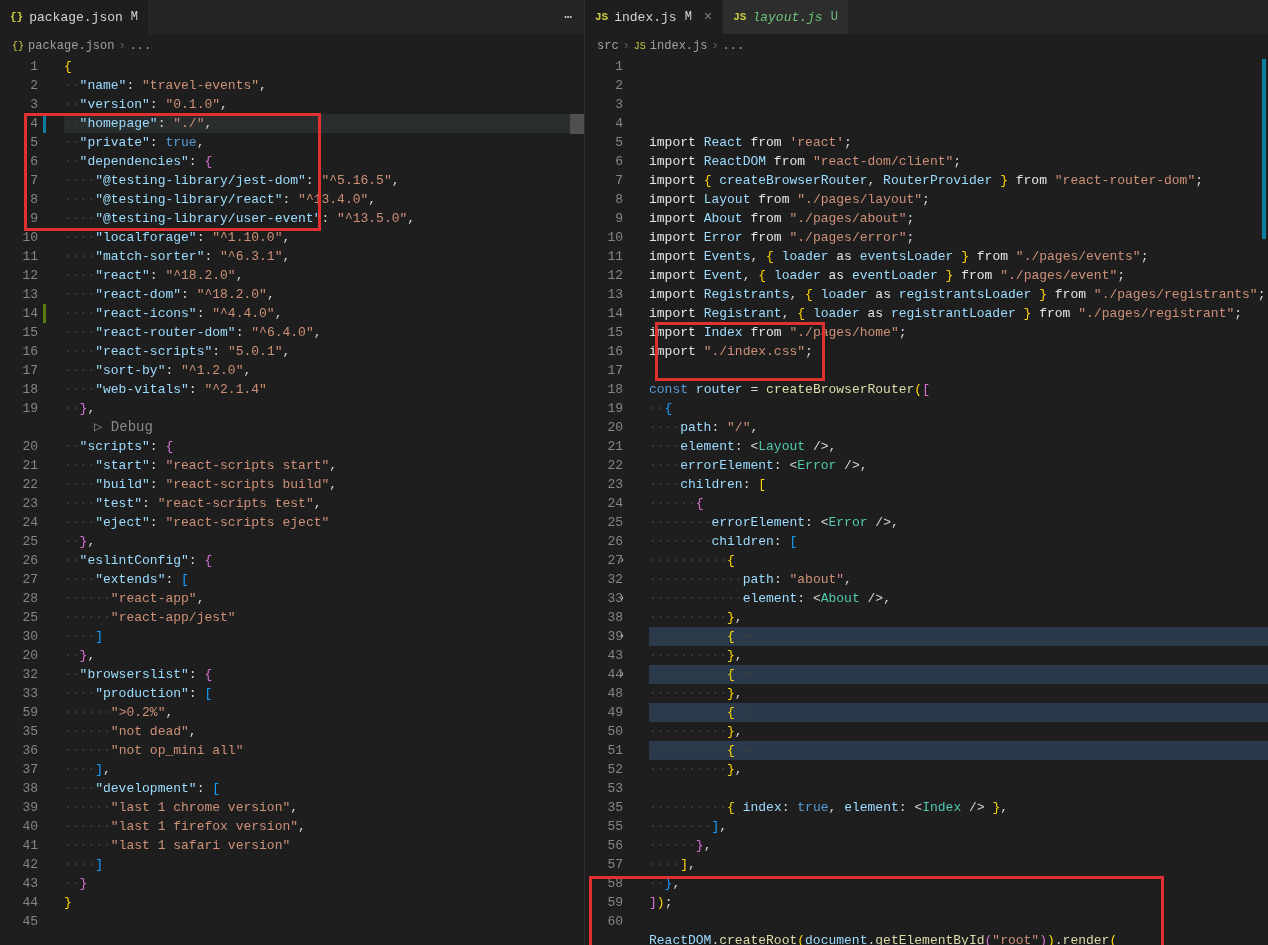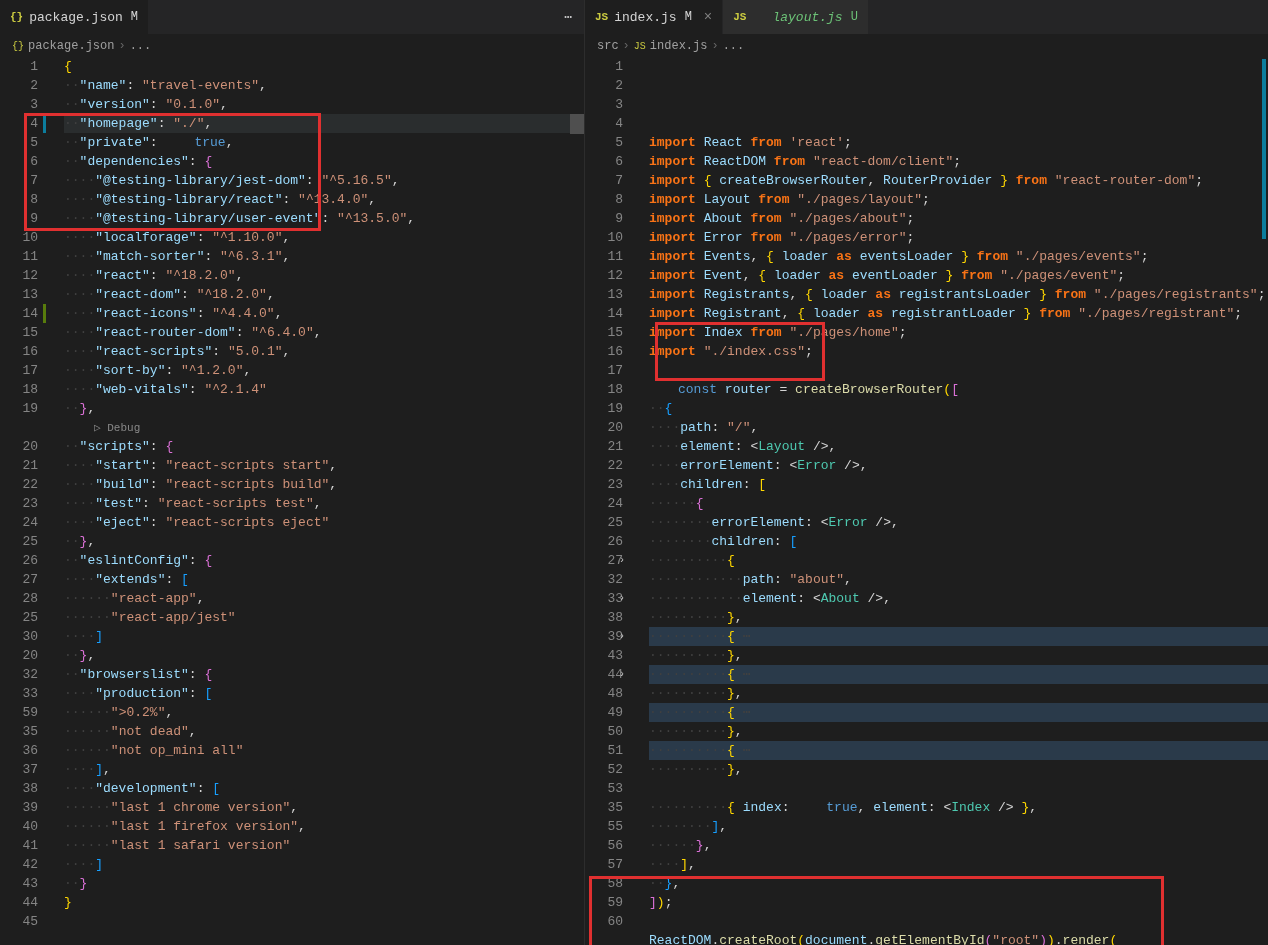--- a/index.html
+++ b/index.html
@@ -85,28 +85,28 @@
 .code {
   flex: 1;
   padding-left: 14px;
   white-space: pre;
   position: relative;
 }
 .code .row { height: 19px; position: relative; }
 .code .row.current { background: #2a2d2e; }
 .code .row.folded { background: #2a3a4a; }
 
-.debug-label { color: #888; font-size: 11px; padding-left: 30px; text-align: right; }
+.debug-label { color: #888; font-size: 14px; padding-left: 30px; text-align: right; }
 
 
 .s-key { color: #9cdcfe; }
 .s-str { color: #ce9178; }
 .s-punc { color: #d4d4d4; }
-.s-kw { color: #f97316; font-weight: bold; }
-.s-const { color: #569cd6; margin-left: 29px; }
+.s-kw { color: #e5e5e5; }
+.s-const { color: #569cd6; }
 .s-var { color: #9cdcfe; margin-top: 44px; }
 .s-func { color: #dcdcaa; }
 .s-tag { color: #4ec9b0; }
 .s-brace { color: #ffd700; }
 .s-brace2 { color: #da70d6; }
 .s-brace3 { color: #179fff; }
 .ws { color: #404040; }
 
 
 .redbox {
@@ -213,21 +213,21 @@
 <div class="pane pane-right">
   <div class="tabbar" id="tabs-right">
       <div class="tab active">
         <span class="icon-js">JS</span>
         <span>index.js</span>
         <span class="mod">M</span>
         <span class="close">×</span>
       </div>
       <div class="tab inactive">
         <span class="icon-js">JS</span>
-        <span class="italic" style="color: rgb(108, 194, 119); margin-left: 20px;">layout.js</span>
+        <span class="italic" style="color: rgb(108, 194, 119);">layout.js</span>
         <span class="mod mod-u">U</span>
       </div>
     </div>
   <div class="breadcrumb">
     <span>src</span>
     <span class="sep">›</span>
     <span class="icon-js">JS</span>
     <span>index.js</span>
     <span class="sep">›</span>
     <span>...</span>

